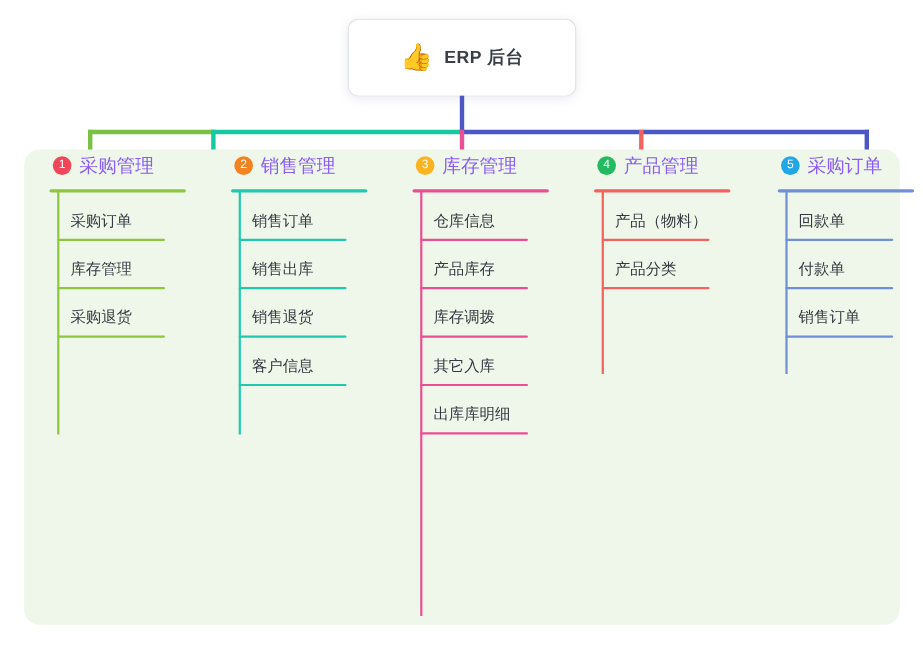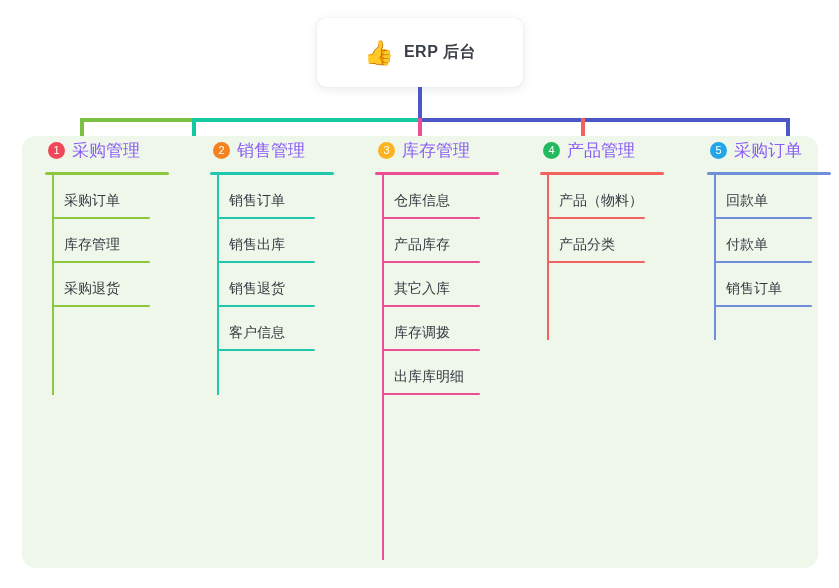--- a/index.html
+++ b/index.html
@@ -222,25 +222,25 @@
       <div class="items">
         <div class="item">
           <span class="item-label">仓库信息</span>
           <div class="item-rule" style="background: rgb(236, 78, 150);"></div>
         </div>
         <div class="item">
           <span class="item-label">产品库存</span>
           <div class="item-rule" style="background: rgb(236, 78, 150);"></div>
         </div>
         <div class="item">
+          <span class="item-label">库存调拨</span>
+          <div class="item-rule" style="background: rgb(236, 78, 150);"></div>
+        </div>
+        <div class="item">
           <span class="item-label">其它入库</span>
-          <div class="item-rule" style="background: rgb(236, 78, 150);"></div>
-        </div>
-        <div class="item">
-          <span class="item-label">库存调拨</span>
           <div class="item-rule" style="background: rgb(236, 78, 150);"></div>
         </div>
         <div class="item">
           <span class="item-label">出库库明细</span>
           <div class="item-rule" style="background: rgb(236, 78, 150);"></div>
         </div>
       </div>
     </div>
     <div class="column" style="left: 505px;">
       <div class="col-head">

